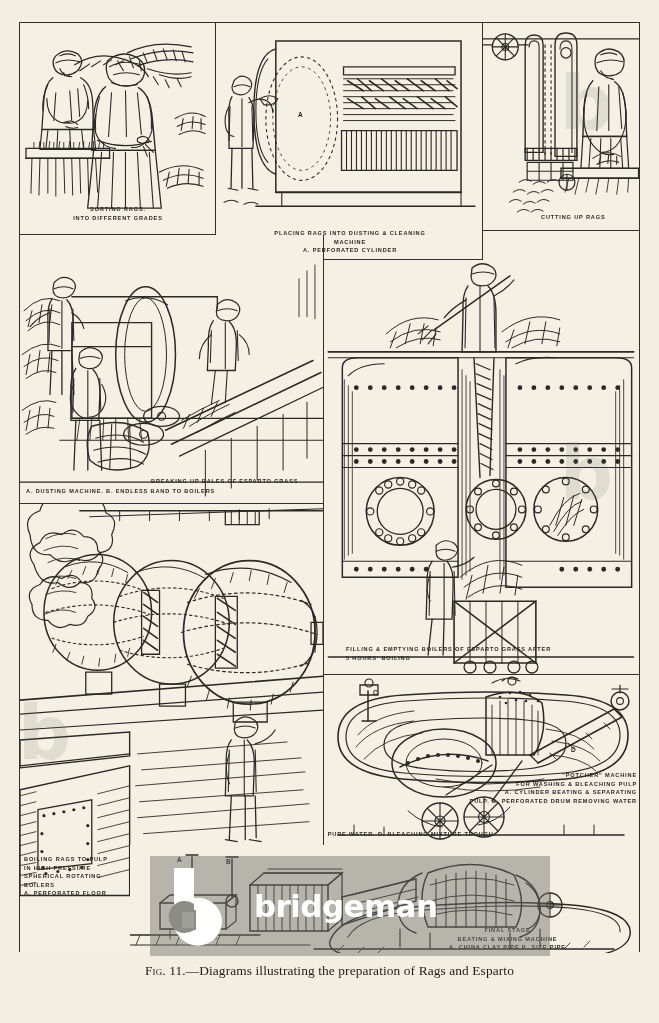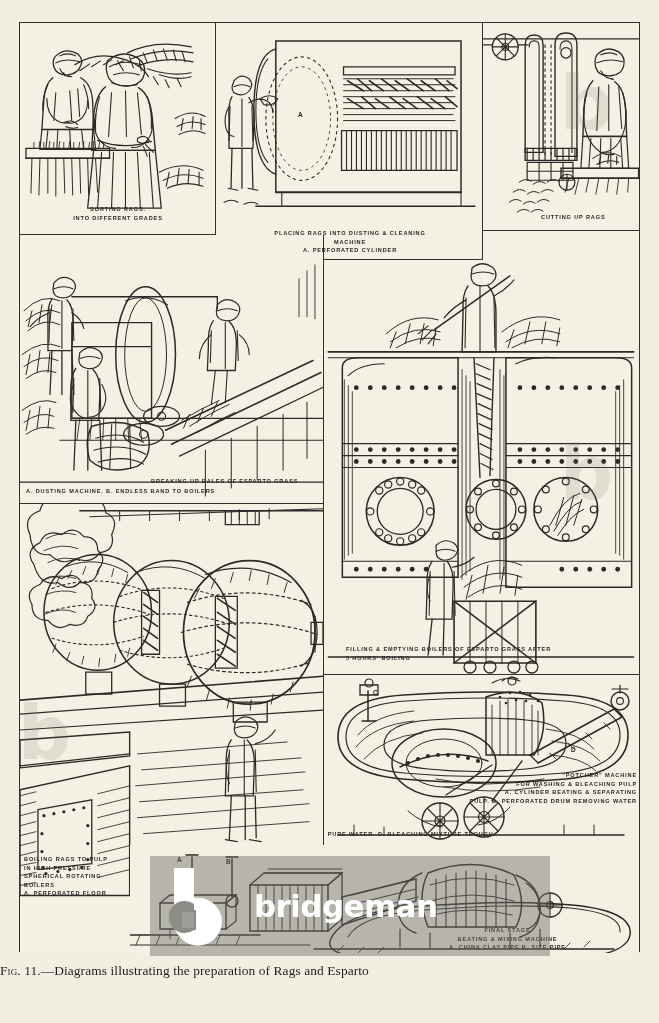--- a/index.html
+++ b/index.html
@@ -62,21 +62,21 @@
     color: #26241f;
     letter-spacing: .4px;
     z-index: 7;
   }
   
   #figure-caption {
     position: absolute;
     left: 0;
     top: 962px;
     width: 659px;
-    text-align: left;
+    text-align: center;
     font-family: "Liberation Serif", serif;
     font-size: 13.4px;
     color: #1e1c19;
     line-height: 18px;
     letter-spacing: .1px;
   }
   #figure-caption .figno {
     font-variant: small-caps;
   }
   

